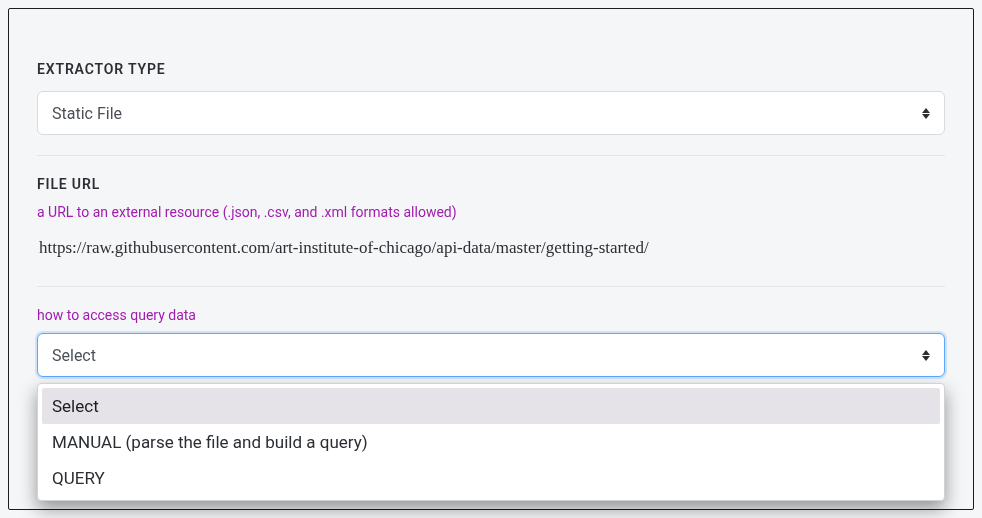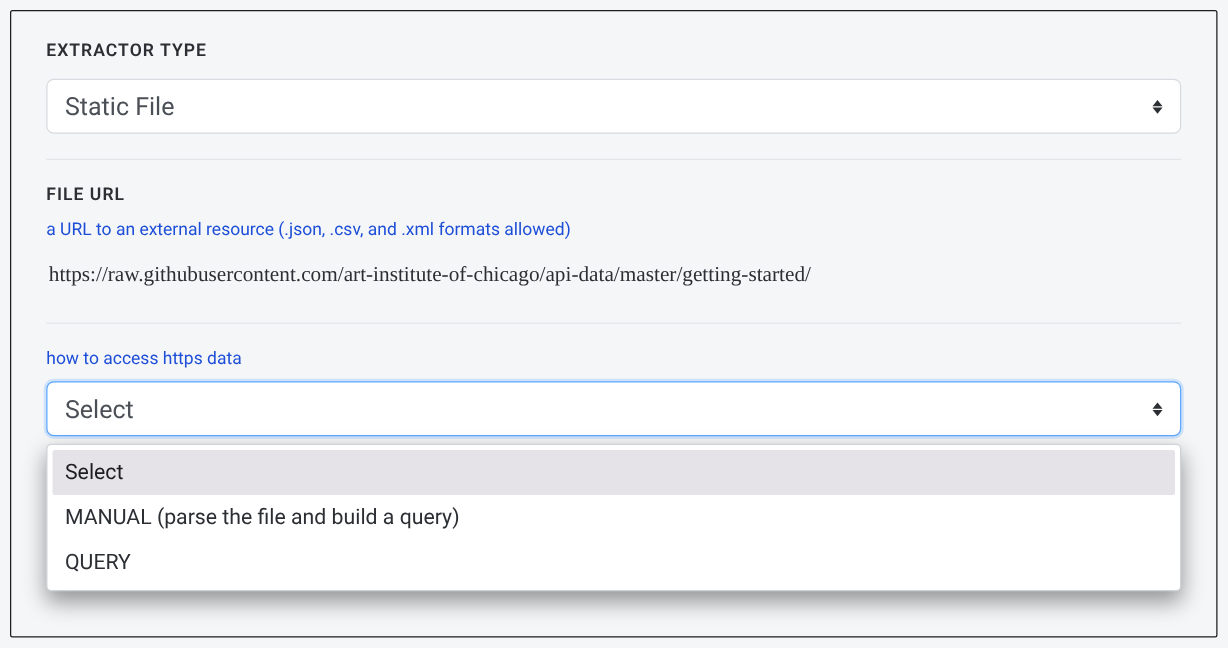--- a/index.html
+++ b/index.html
@@ -29,35 +29,35 @@
     .field-label {
       font-size: 14px;
       font-weight: 600;
       letter-spacing: 0.06em;
       color: #2b2e33;
       text-transform: uppercase;
       margin-bottom: 4px;
     }
     .field-help {
       font-size: 14px;
-      color: #1d4ed8;
+      color: #a21caf;
       margin-bottom: 10px;
       margin-top: 12px;
     }
     .select-wrap {
       position: relative;
       width: 100%;
     }
     .select-box {
       width: 100%;
       background: #fff;
       border: 1px solid #d7dade;
       border-radius: 6px;
       padding: 10px 14px;
-      font-size: 20px;
+      font-size: 16px;
       color: #4b5057;
       display: flex;
       align-items: center;
       justify-content: space-between;
       cursor: pointer;
       height: 44px;
     }
     .select-box.focused {
       border: 1px solid #5da7ff;
       box-shadow: 0 0 0 2px rgba(93,167,255,0.25);
@@ -118,20 +118,21 @@
     }
     .dropdown-item.active {
       background: #e6e3e8;
       color: #1c1d1f;
     }
     .extractor-group {
       margin-bottom: 0;
     }
     .extractor-label {
       margin-bottom: 14px;
+      margin-top: 28px;
     }
   </style>
 </head>
 <body>
 
 <div class="panel">
 
   <div class="field-group extractor-group">
     <div class="field-label extractor-label">EXTRACTOR TYPE</div>
     <div class="select-wrap">
@@ -149,21 +150,21 @@
 
   <div class="field-group">
     <div class="field-label">FILE URL</div>
     <div class="field-help">a URL to an external resource (.json, .csv, and .xml formats allowed)</div>
     <input type="text" class="text-input" value="https://raw.githubusercontent.com/art-institute-of-chicago/api-data/master/getting-started/" style="">
   </div>
 
   <hr class="divider">
 
   <div class="field-group">
-    <div class="field-help">how to access https data</div>
+    <div class="field-help">how to access query data</div>
     <div class="select-wrap">
       <div class="select-box focused">
         <span>Select</span>
         <span class="sort-icon">
           <span class="tri up"></span>
           <span class="tri down"></span>
         </span>
       </div>
       <div class="dropdown">
         <div class="dropdown-item active">Select</div>

